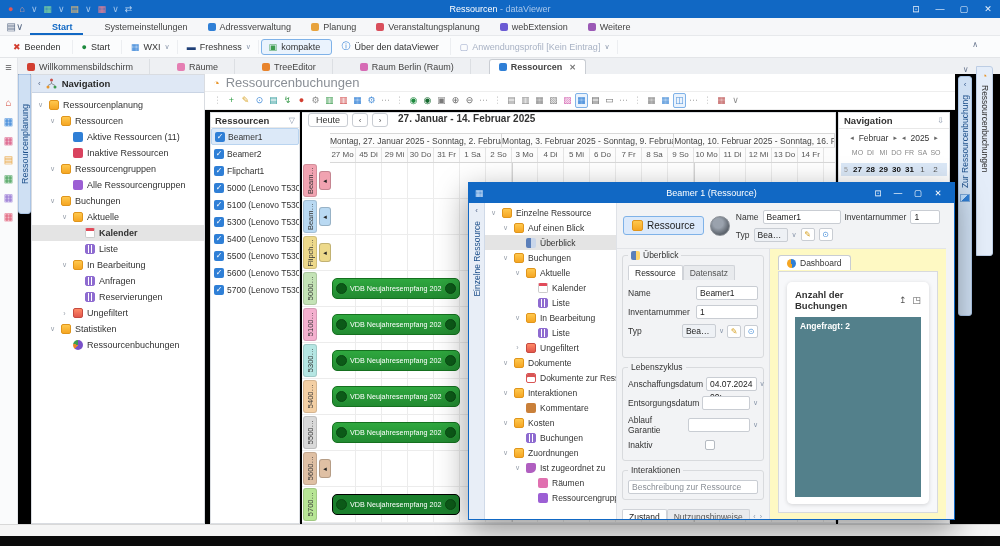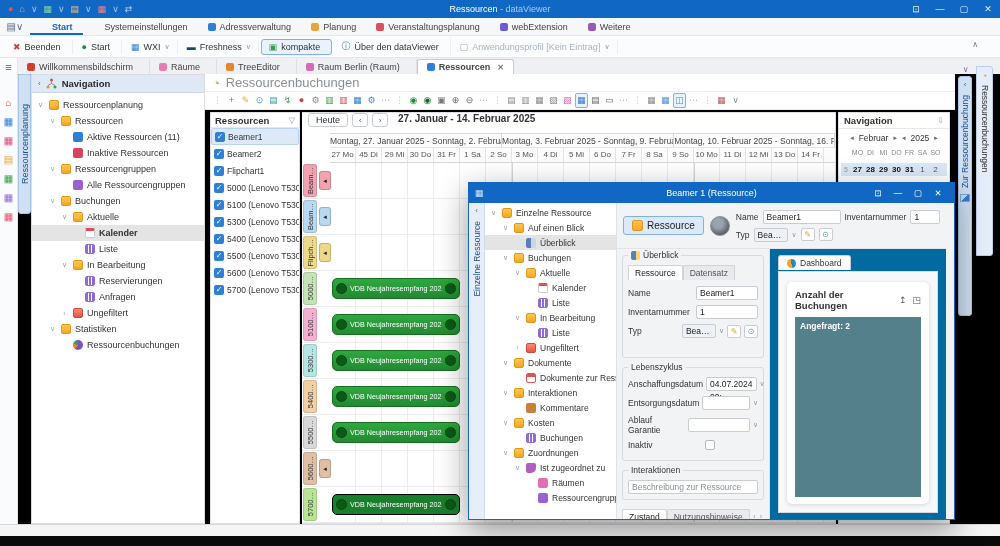--- a/index.html
+++ b/index.html
@@ -173,21 +173,21 @@
   .ftab { font-size:8.5px; padding:2px 6px; border:1px solid #d0d3d8; border-bottom:none; background:#e8eaed; color:#555; border-radius:2px 2px 0 0; }
   .ftab.active { background:#fff; color:#222; }
   .frow { display:flex; align-items:center; margin-bottom:5px; gap:3px; }
   .frow .flabel { flex:1; }
   .frow .finput { width:62px; }
   .frow .finput.sm { width:34px; }
   .ck { width:10px; height:10px; border:1px solid #b5bac1; border-radius:2px; background:#fff; }
   .ph { color:#8a8f96; }
   .tabs-scroll { display:flex; align-items:center; }
   .tabs-scroll .sa { margin-left:auto; color:#8a97ab; font-size:7px; display:flex; gap:4px; padding-right:2px; }
-  .dlg-dash { position:absolute; left:152px; top:46px; right:8px; bottom:0; background:#0369a1; border-left:1px solid #e0e2e6; }
+  .dlg-dash { position:absolute; left:152px; top:46px; right:8px; bottom:0; background:#fef9c3; border-left:1px solid #e0e2e6; }
   .dash-tab { position:absolute; left:8px; top:6px; display:flex; align-items:center; gap:4px; background:#fff; border:1px solid #c9cdd3; border-bottom:none; border-radius:3px 3px 0 0; padding:2px 8px; font-size:8.5px; }
   .dash-tab .di { width:9px; height:9px; border-radius:50%; background:conic-gradient(#2f7fd6 0 50%, #f5a623 50%); }
   .dash-area { position:absolute; left:8px; top:22px; right:8px; bottom:6px; background:#f7f8fa; border:1px solid #d8dadd; }
   .card { position:absolute; left:8px; top:10px; right:8px; bottom:8px; background:#fff; border-radius:5px; box-shadow:0 1px 4px rgba(0,0,0,.15); padding:7px 8px; display:flex; flex-direction:column; }
   .card-hd { display:flex; align-items:center; margin-bottom:6px; }
   .card-hd .t { font-weight:bold; font-size:9.5px; flex:1; }
   .card-hd .ci { color:#555; font-size:9px; margin-left:6px; }
   .treemap { flex:1; display:flex; }
   .tm-seg { color:#fff; font-weight:bold; font-size:8.5px; padding:4px 5px; }
 
@@ -308,21 +308,21 @@
 
       <div class="ract disabled">
         <span class="g" style="color: rgb(154, 167, 201);">▢</span>
         <span>Anwendungsprofil [Kein Eintrag]</span>
         <span class="caret">∨</span>
       </div>
     </div>
   <div class="ribbon-collapse">∧</div>
 
   <div class="abs doctabs">
-    <div style="display:flex;align-items:flex-end;height:100%;">
+    <div style="display:flex;align-items:flex-end;height:100%;gap:18px;">
 
         <div class="dtab">
           <span class="dicon" style="background: rgb(210, 63, 49);"></span>
           <span>Willkommensbildschirm</span>
           <span class="x"></span>
         </div>
 
         <div class="dtab">
           <span class="dicon" style="background: rgb(229, 127, 179);"></span>
           <span>Räume</span>
@@ -448,27 +448,27 @@
 
         <div class="titem" style="padding-left: 28px;">
           <span class="exp">∨</span>
           <span class="ic i-folder"></span>
           <span class="lbl">In Bearbeitung</span>
         </div>
 
         <div class="titem" style="padding-left: 40px;">
           <span class="exp"></span>
           <span class="ic i-grid-purple"></span>
+          <span class="lbl">Anfragen</span>
+        </div>
+
+        <div class="titem" style="padding-left: 40px;">
+          <span class="exp"></span>
+          <span class="ic i-grid-purple"></span>
           <span class="lbl">Reservierungen</span>
-        </div>
-
-        <div class="titem" style="padding-left: 40px;">
-          <span class="exp"></span>
-          <span class="ic i-grid-purple"></span>
-          <span class="lbl">Anfragen</span>
         </div>
 
         <div class="titem" style="padding-left: 28px;">
           <span class="exp">›</span>
           <span class="ic i-folder-red"></span>
           <span class="lbl">Ungefiltert</span>
         </div>
 
         <div class="titem" style="padding-left: 16px;">
           <span class="exp">∨</span>

